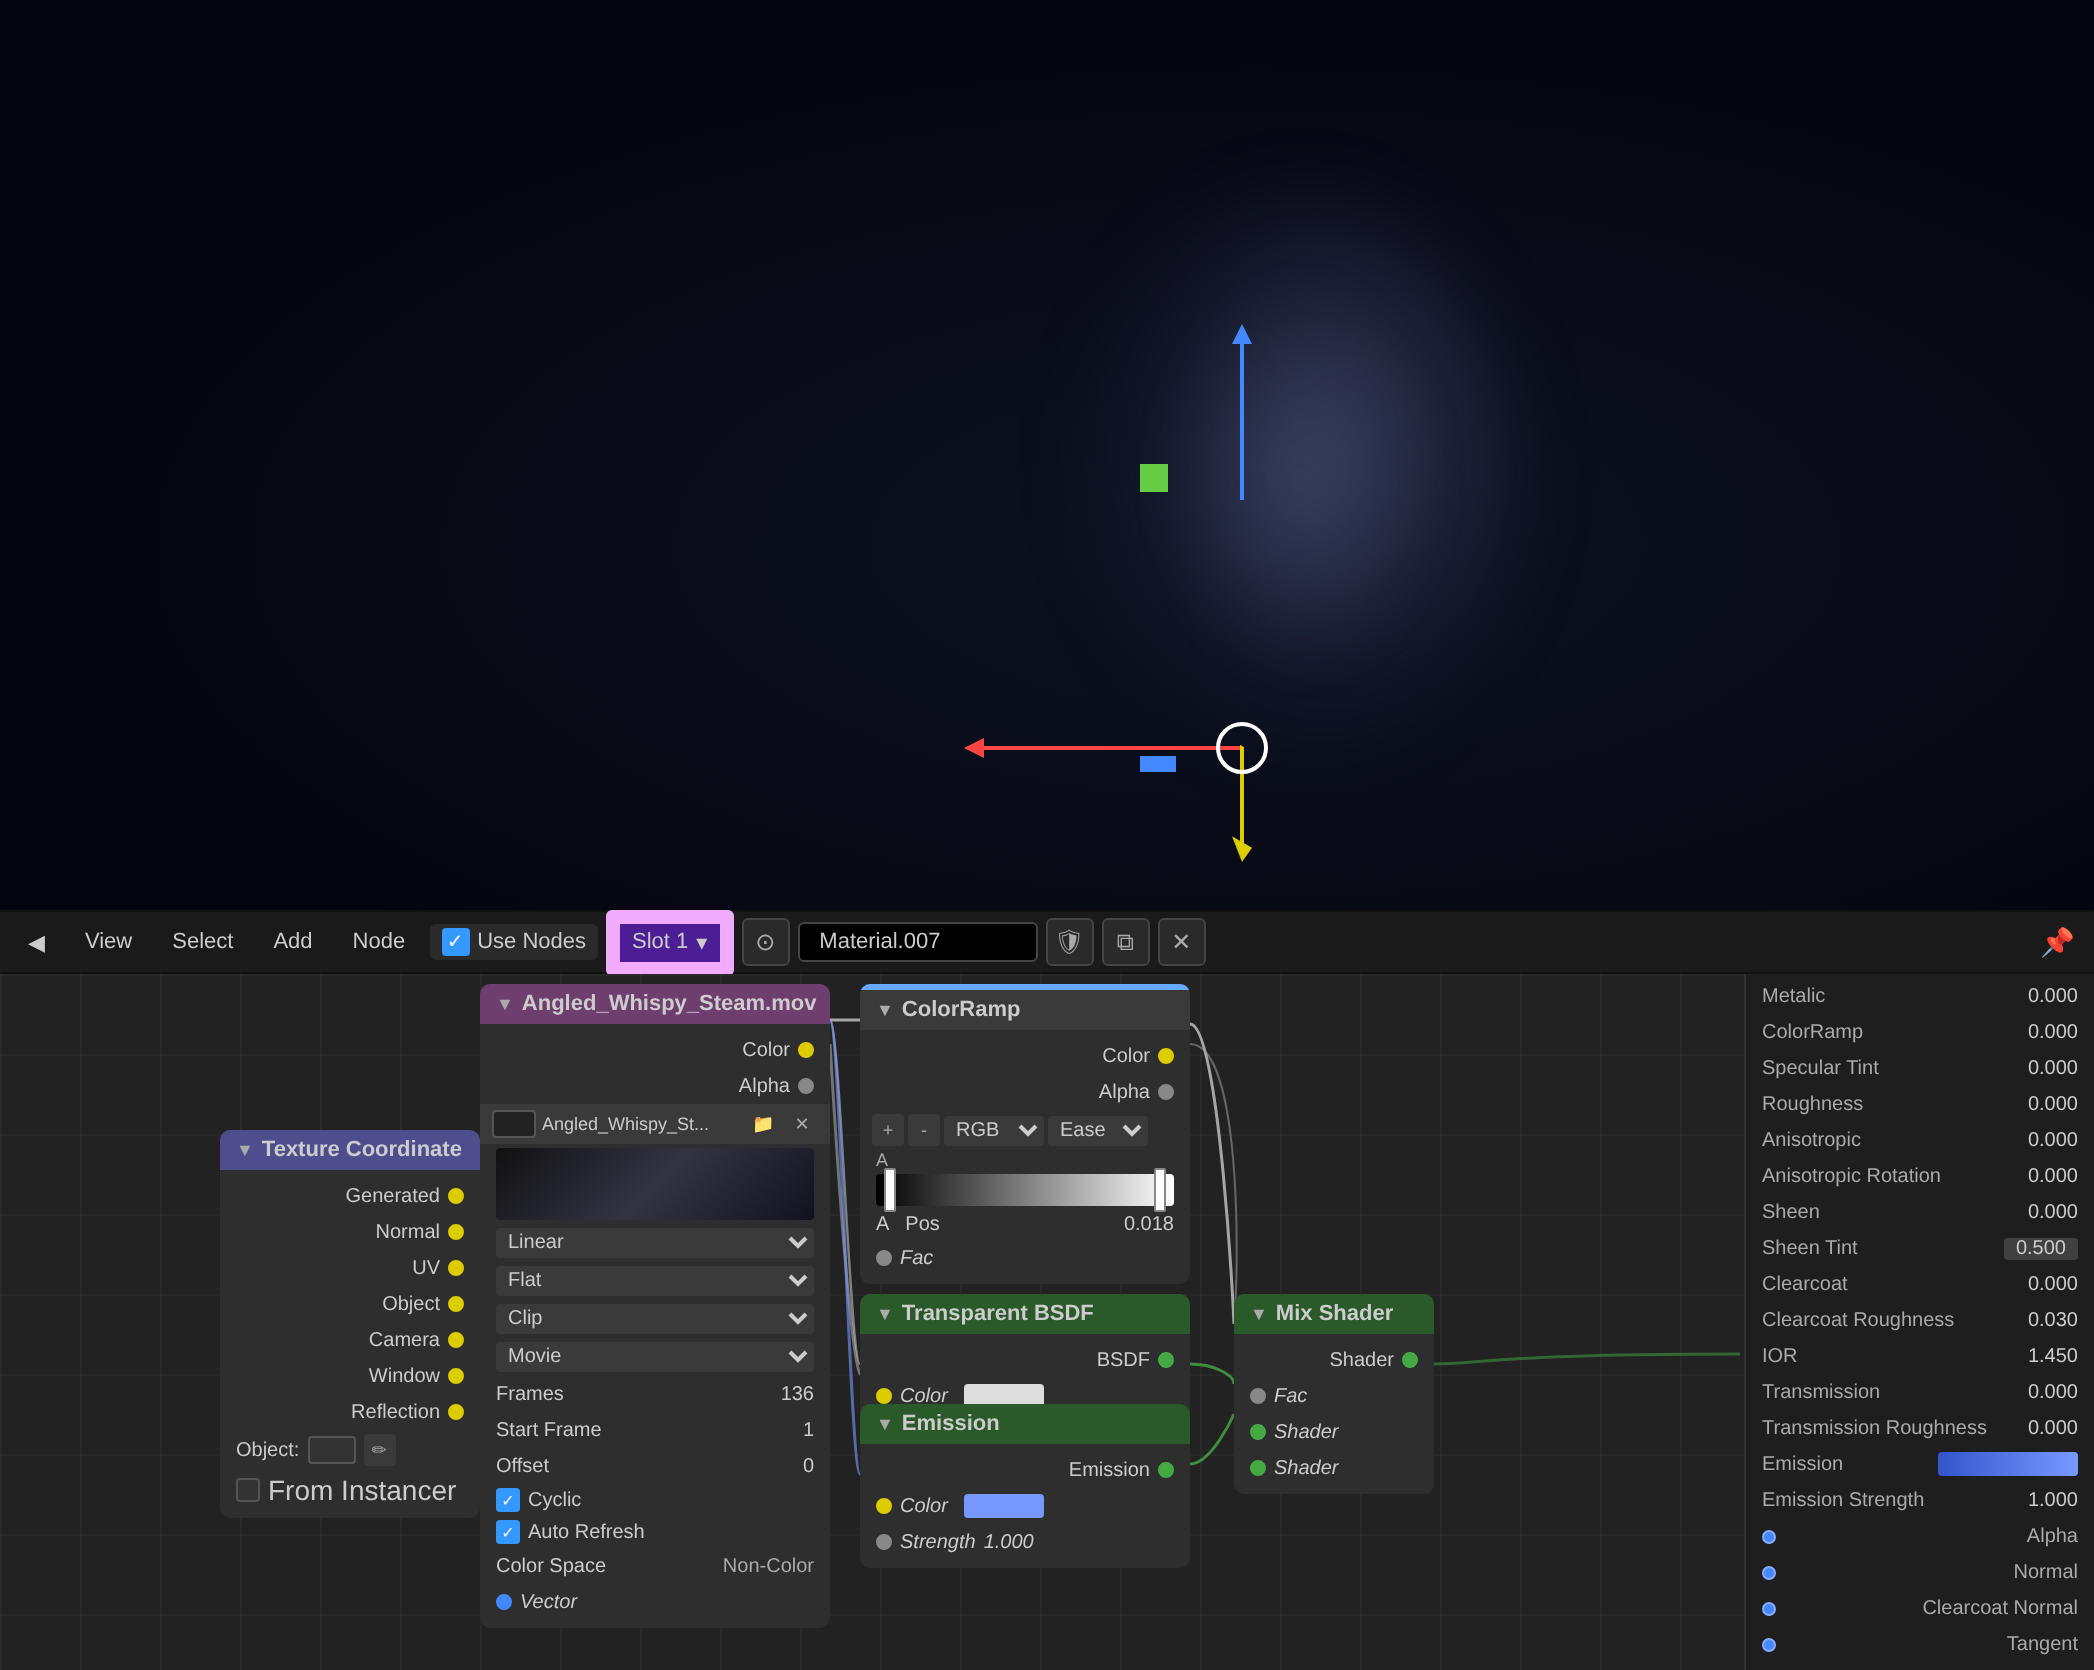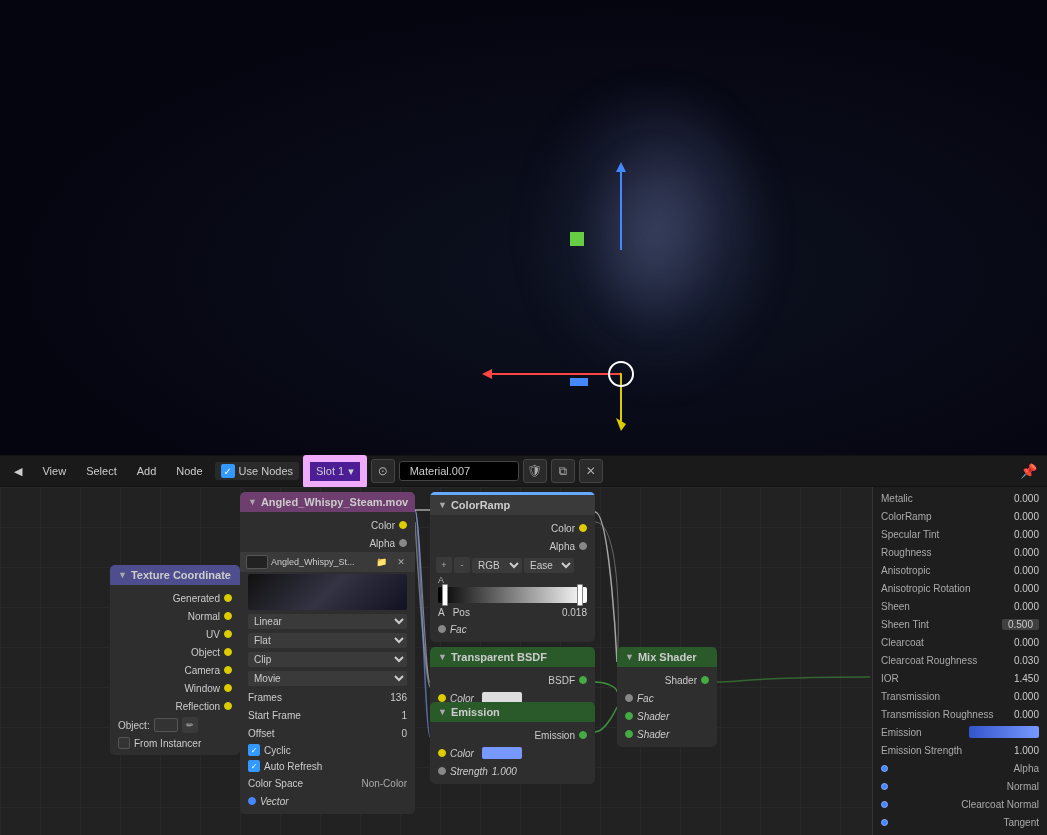--- a/index.html
+++ b/index.html
@@ -521,21 +521,21 @@
       </div>
       <div class="node-row node-output">
         <span>Reflection</span>
         <span class="socket socket-yellow"></span>
       </div>
       <div style="padding:2px 8px;display:flex;align-items:center;gap:4px;font-size:10px;">
         <span>Object:</span>
         <div style="width:24px;height:14px;background:#333;border:1px solid #555;border-radius:2px;"></div>
         <div class="node-small-btn">✏</div>
       </div>
-      <div style="padding:2px 8px;display:flex;align-items:center;gap:4px;font-size:10px;">
+      <div style="padding:2px 8px;display:flex;align-items:center;gap:4px;font-size:14px;">
         <div style="width:12px;height:12px;background:#333;border:1px solid #555;border-radius:2px;"></div>
         <span>From Instancer</span>
       </div>
     </div>
   </div>
 
   <div class="node-card node-angled">
     <div class="node-header">
       <span class="collapse-arrow">▼</span>
       <span>Angled_Whispy_Steam.mov</span>

